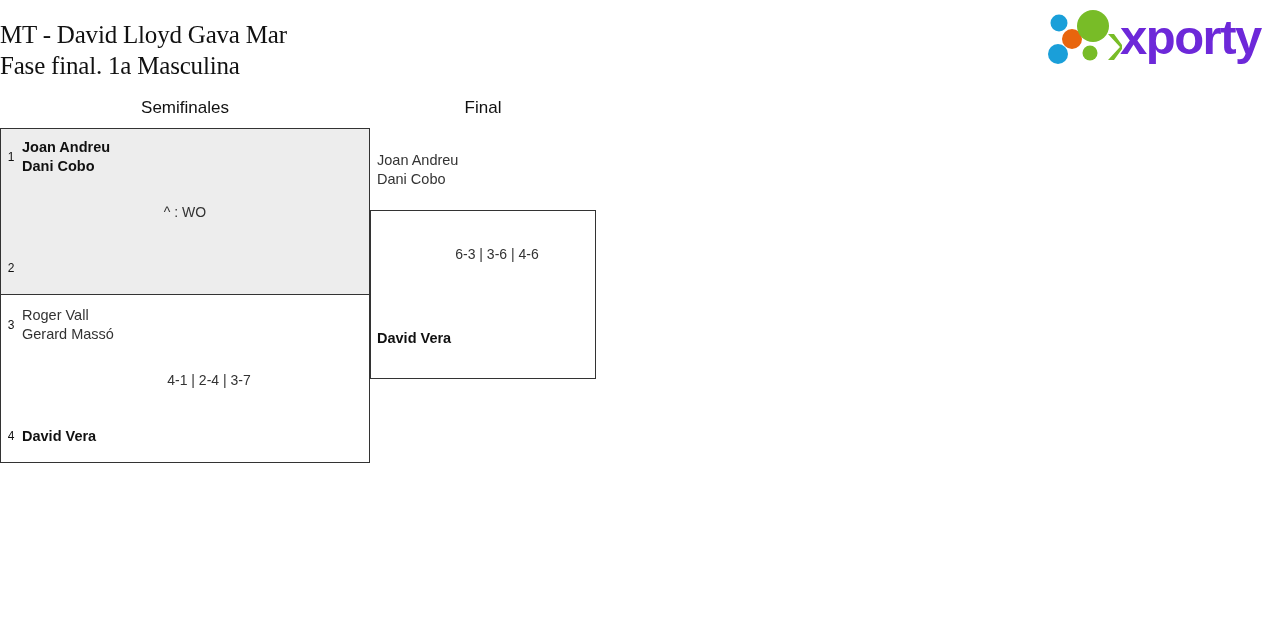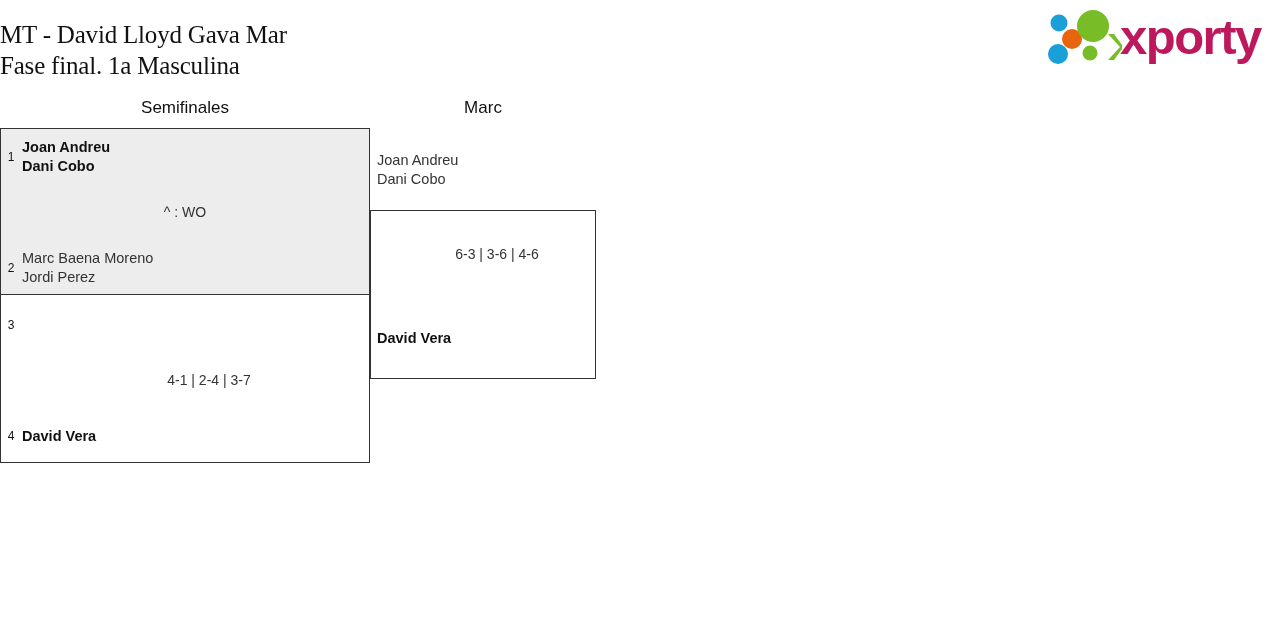--- a/index.html
+++ b/index.html
@@ -46,21 +46,21 @@
     width: 74px;
     height: 58px;
   }
   .logo-word {
     position: absolute;
     left: 78px;
     top: 2px;
     font-size: 49px;
     line-height: 58px;
     font-weight: 700;
-    color: #be185d;
+    color: #6d28d9;
     letter-spacing: -1.5px;
     font-family: "Liberation Sans", sans-serif;
   }
 
   
   .round-header {
     position: absolute;
     font-size: 17px;
     line-height: 19px;
     font-weight: 400;
@@ -146,40 +146,40 @@
     <circle cx="24" cy="30" r="10" fill="#e8650d"></circle>
     <circle cx="10" cy="45" r="10" fill="#1a9fd9"></circle>
     <circle cx="45" cy="17" r="16" fill="#78bc27"></circle>
     <circle cx="42" cy="44" r="7.5" fill="#78bc27"></circle>
     <path d="M60 25 L72 38 L60 51 L66 51 L74 40 L74 36 L66 25 Z" fill="#78bc27"></path>
   </svg>
   <div class="logo-word">xporty</div>
 </div>
 
 <div class="round-header semis">Semifinales</div>
-<div class="round-header final">Marc</div>
+<div class="round-header final">Final</div>
 
 <div class="match-box highlight" id="sf1"></div>
 <div class="match-box" id="sf2"></div>
 <div class="match-box" id="fin"></div>
 
 <div class="competitor" id="sf1-top">
   <span class="seed">1</span>
   <span class="names winner">Joan Andreu
 Dani Cobo</span>
 </div>
 <div class="score" id="sf1-score">^ : WO</div>
 <div class="competitor" id="sf1-bottom">
   <span class="seed">2</span>
-  <span class="names">Marc Baena Moreno
-Jordi Perez</span>
 </div>
 
 <div class="competitor" id="sf2-top">
   <span class="seed">3</span>
+  <span class="names">Roger Vall
+Gerard Massó</span>
 </div>
 <div class="score" id="sf2-score">4-1 | 2-4 | 3-7</div>
 <div class="competitor single" id="sf2-bottom">
   <span class="seed">4</span>
   <span class="names winner">David Vera</span>
 </div>
 
 <div class="competitor" id="fin-top">
   <span class="seed"></span>
   <span class="names">Joan Andreu

